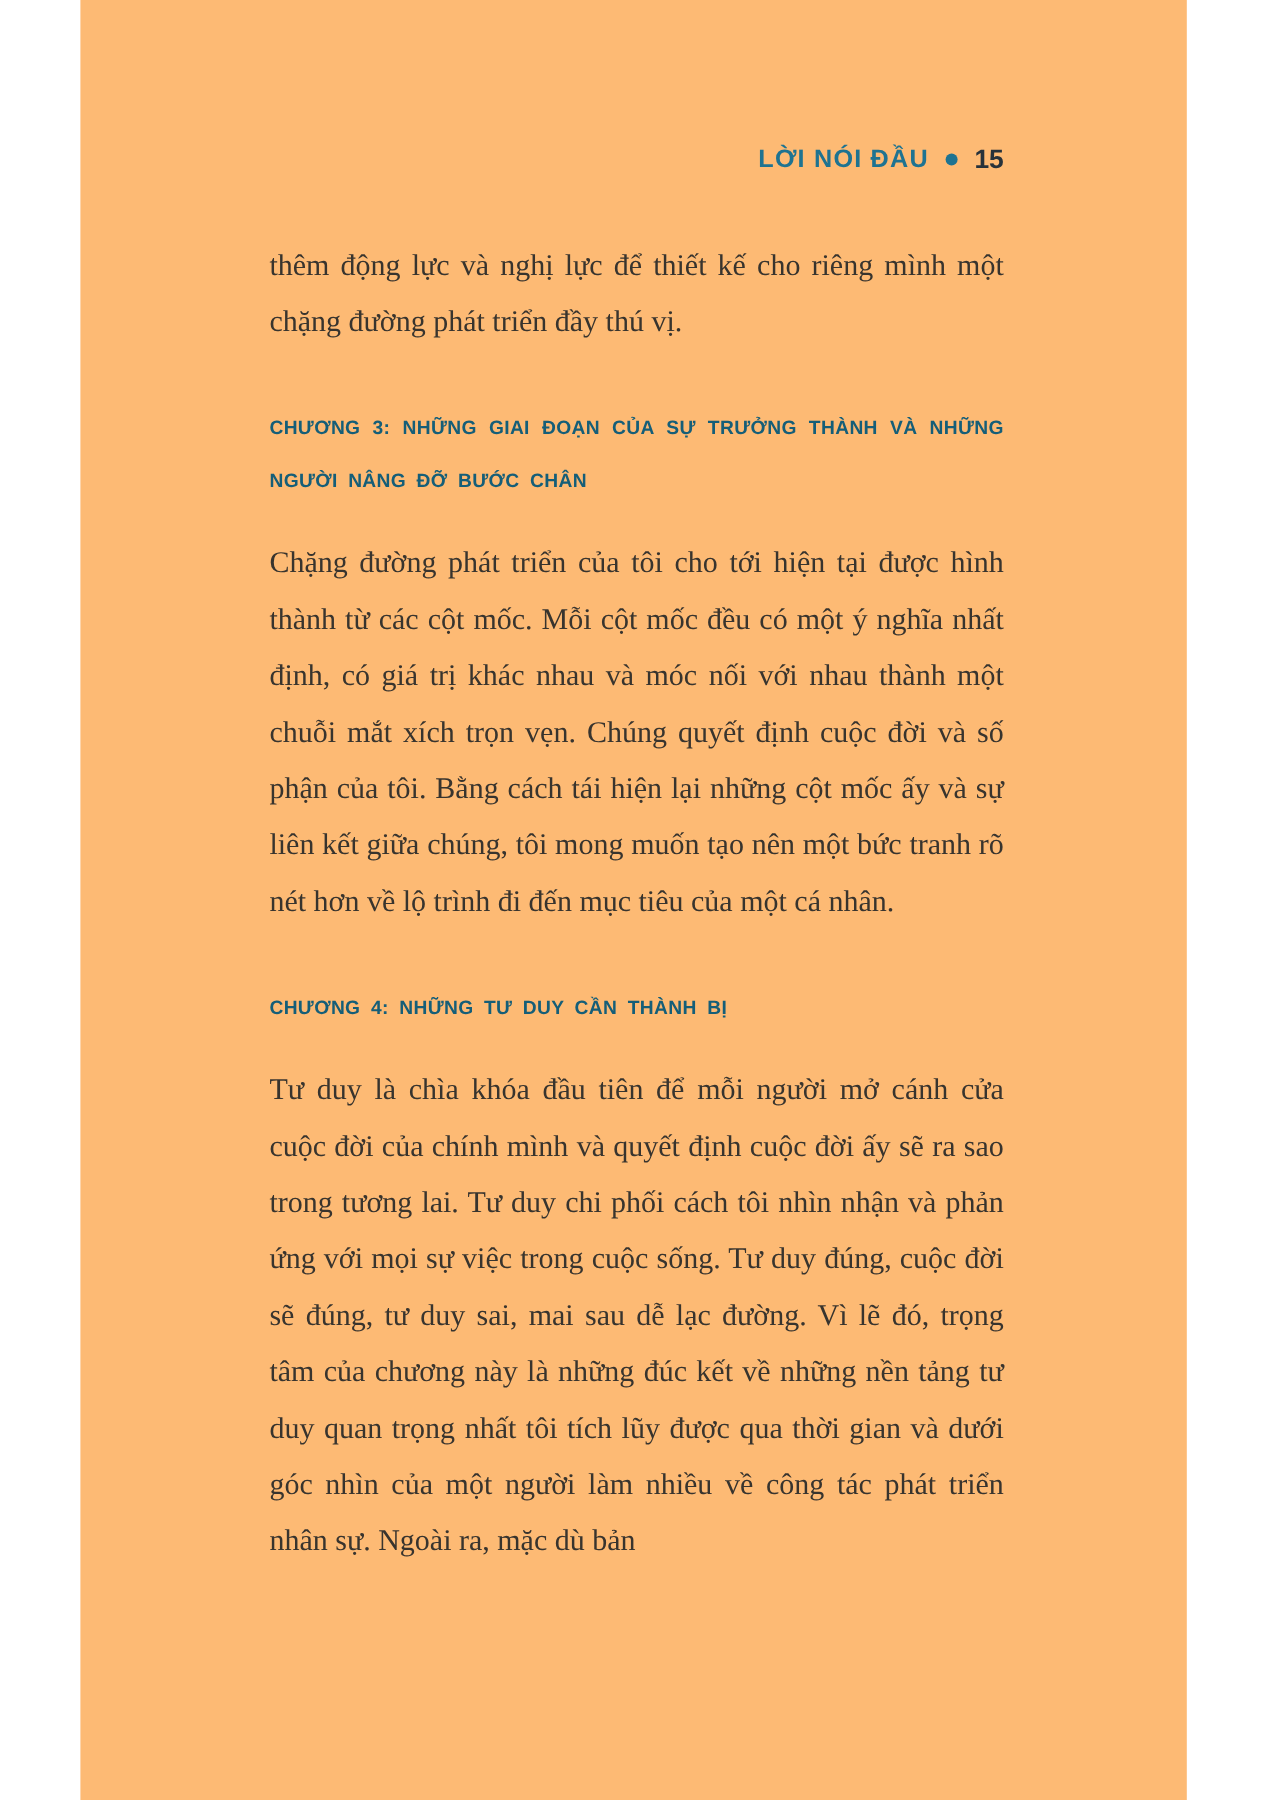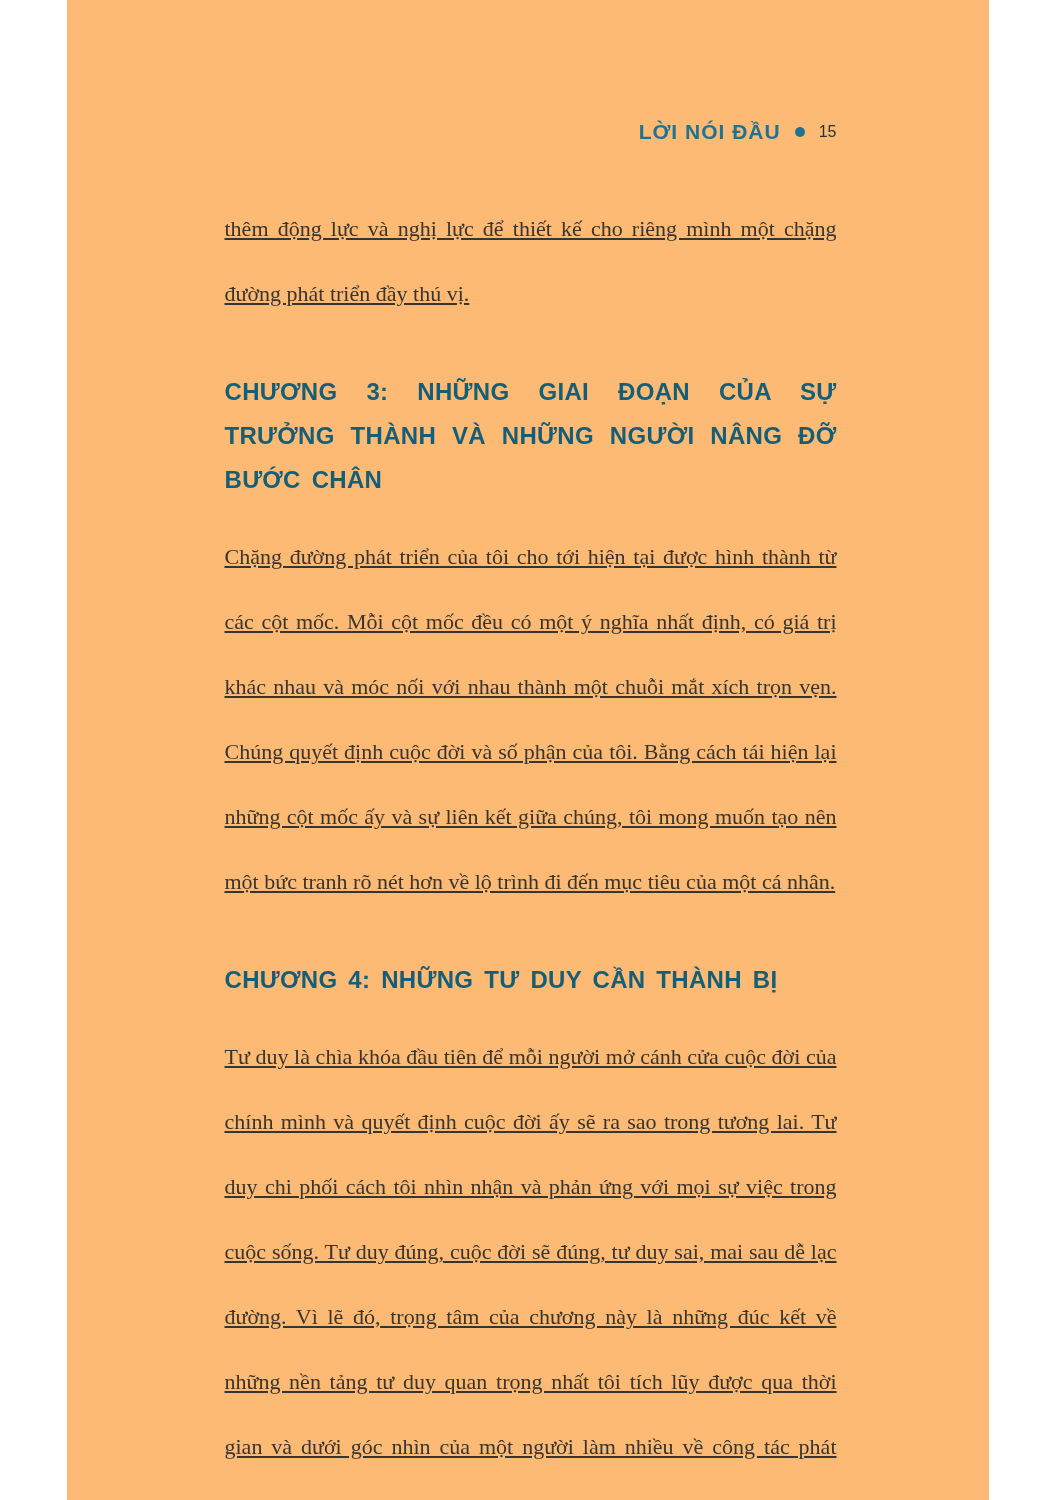--- a/index.html
+++ b/index.html
@@ -38,43 +38,42 @@
   .running-header .dot {
     width: 10px;
     height: 10px;
     border-radius: 50%;
     background: #1e7391;
     display: inline-block;
   }
 
   .running-header .page-number {
     color: #27323a;
-    font-size: 16px;
-    font-weight: normal;
+    font-size: 22px;
+    font-weight: bold;
   }
 
   
   .body-para {
-    font-size: 22px;
-    line-height: 65px;
+    font-size: 25px;
+    line-height: 47px;
     text-align: justify;
     color: #38342e;
     margin-bottom: 8px;
-    text-decoration: underline;
   }
 
   .body-para.indented {
     text-indent: 52px;
   }
 
   
   .chapter-heading {
     font-family: "Liberation Sans", "DejaVu Sans", sans-serif;
     font-weight: bold;
-    font-size: 24px;
+    font-size: 16px;
     line-height: 44px;
     letter-spacing: 0.3px;
     color: #155e78;
     text-align: justify;
     text-align-last: left;
     margin-top: 44px;
     margin-bottom: 22px;
     word-spacing: 4px;
   }
 </style>

